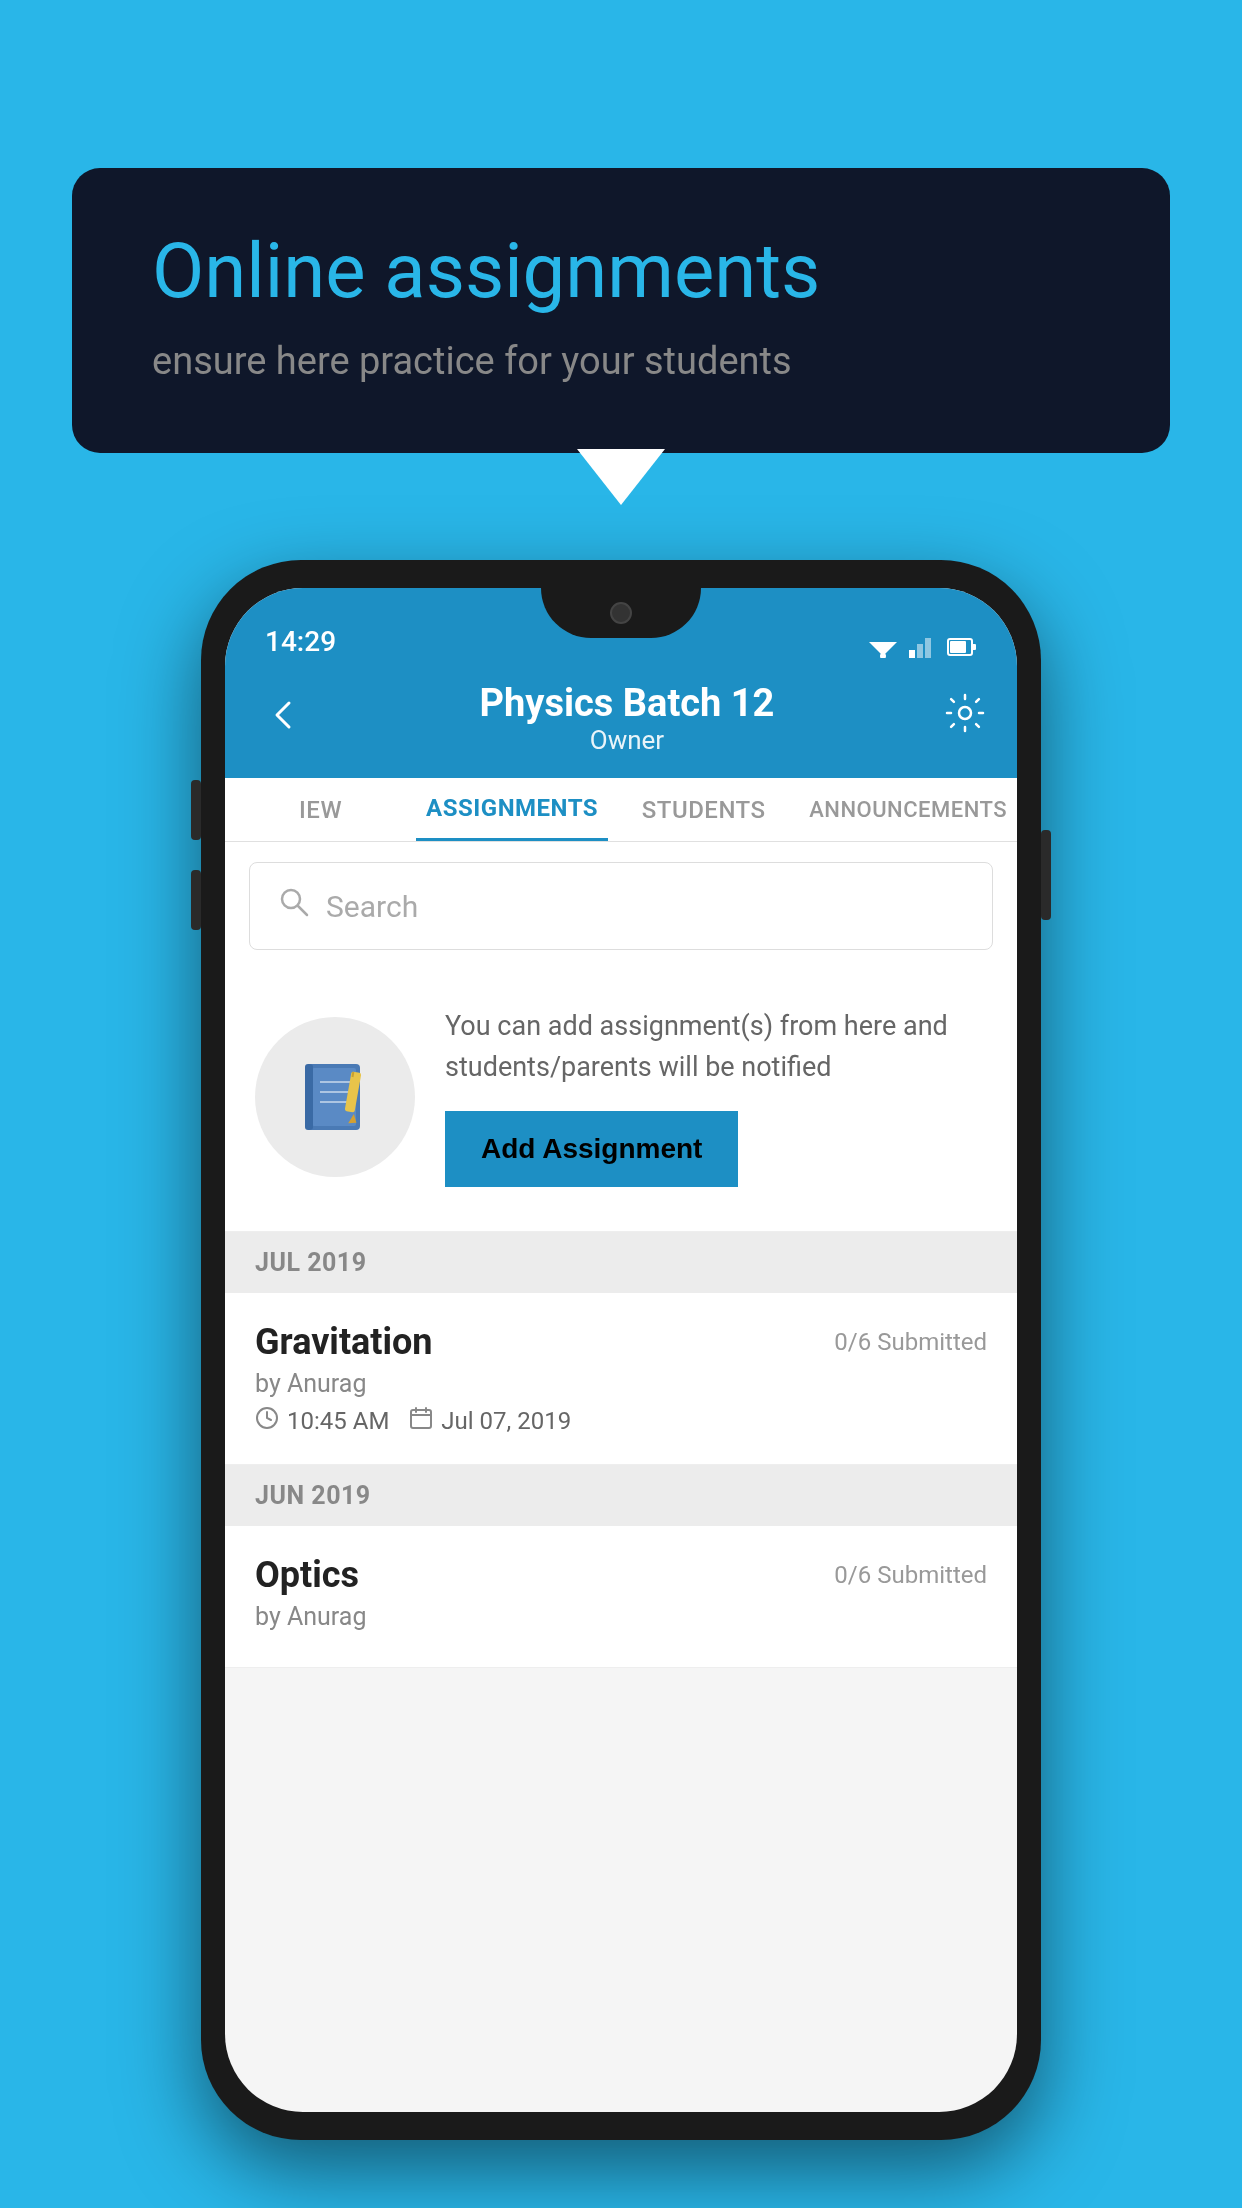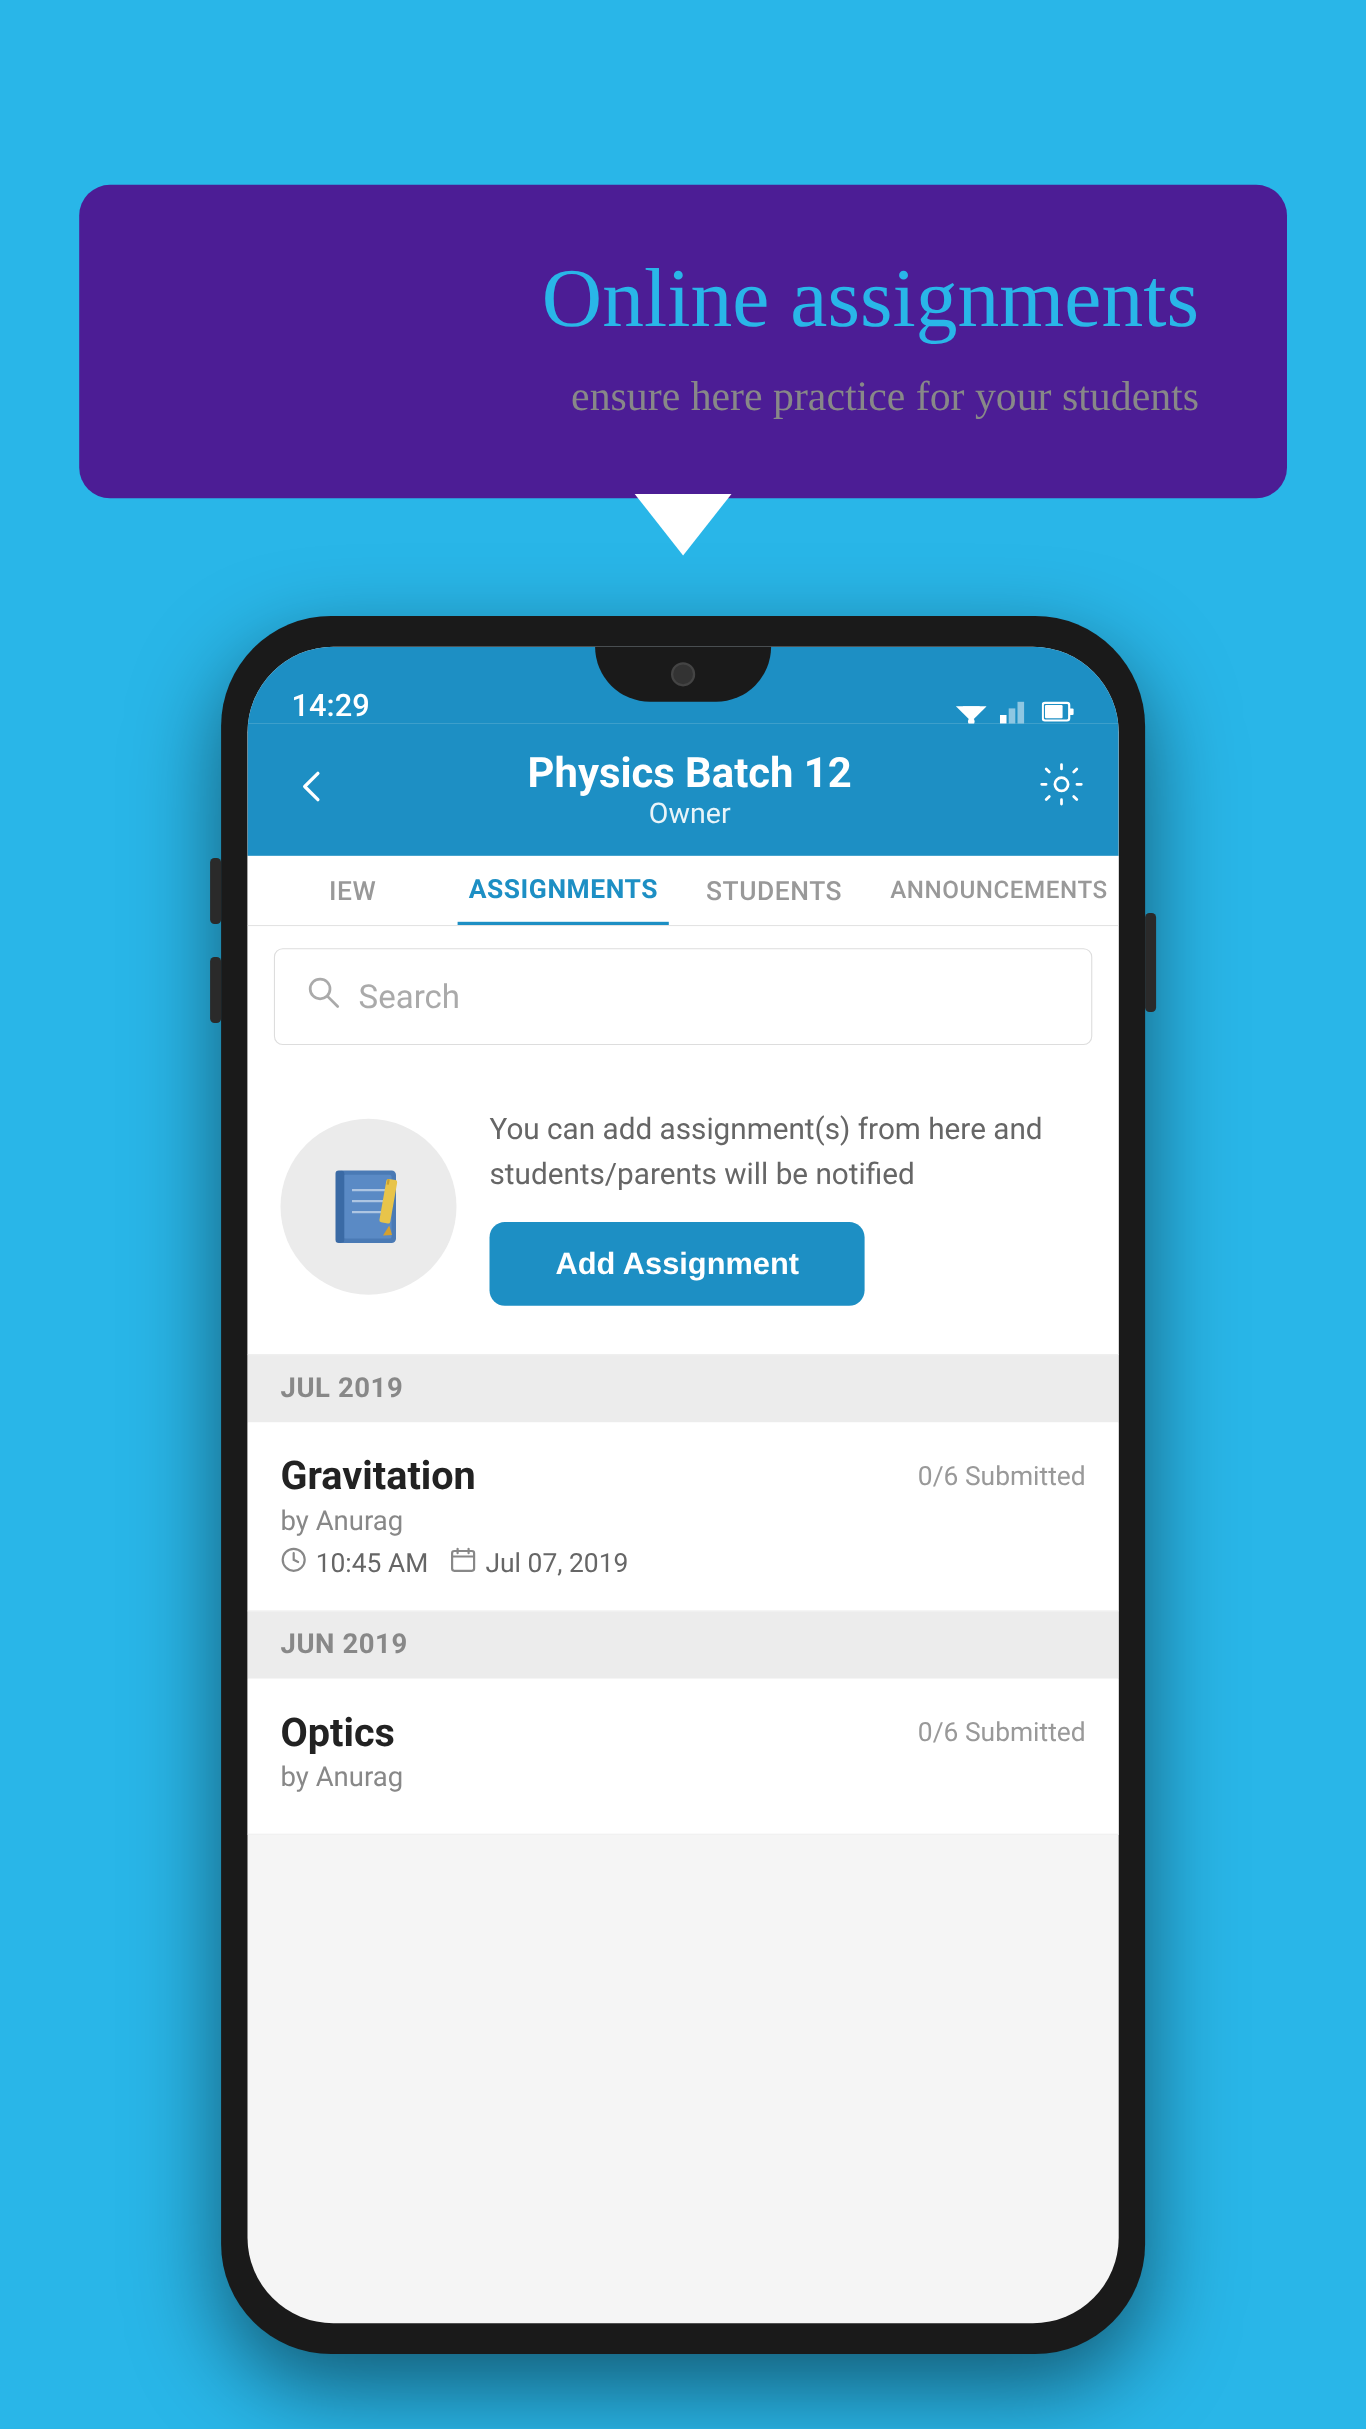--- a/index.html
+++ b/index.html
@@ -12,25 +12,24 @@
       overflow: hidden;
       position: relative;
     }
 
     
     .speech-bubble {
       position: absolute;
       top: 168px;
       left: 72px;
       right: 72px;
-      background: #4c1d95;
+      background: #0f172a;
       border-radius: 28px;
       padding: 60px 80px 70px;
-      text-align: right;
-      font-family: Liberation Serif, serif;
+      text-align: left;
     }
     .speech-bubble::after {
       content: '';
       position: absolute;
       bottom: -52px;
       left: 50%;
       transform: translateX(-50%);
       width: 0;
       height: 0;
       border-left: 44px solid transparent;
@@ -238,24 +237,24 @@
       flex: 1;
     }
     .prompt-description {
       font-size: 27px;
       color: #666;
       line-height: 1.5;
       margin-bottom: 24px;
     }
     .add-assignment-btn {
       background: #1d8fc4;
-      color: #ffffff;
+      color: #000000;
       border: none;
-      border-radius: 14px;
-      padding: 22px 60px;
+      border-radius: 0;
+      padding: 22px 36px;
       font-size: 28px;
       font-weight: 600;
       cursor: pointer;
       display: inline-block;
     }
 
     
     .section-header {
       background: #ececec;
       padding: 16px 30px;

